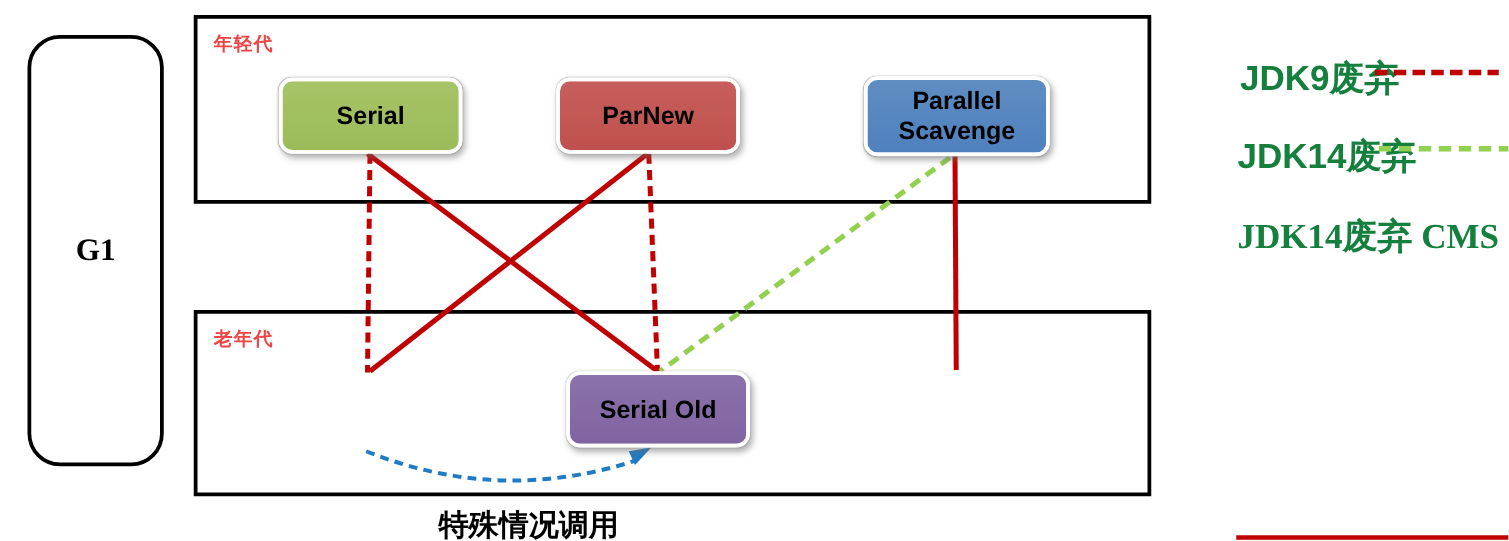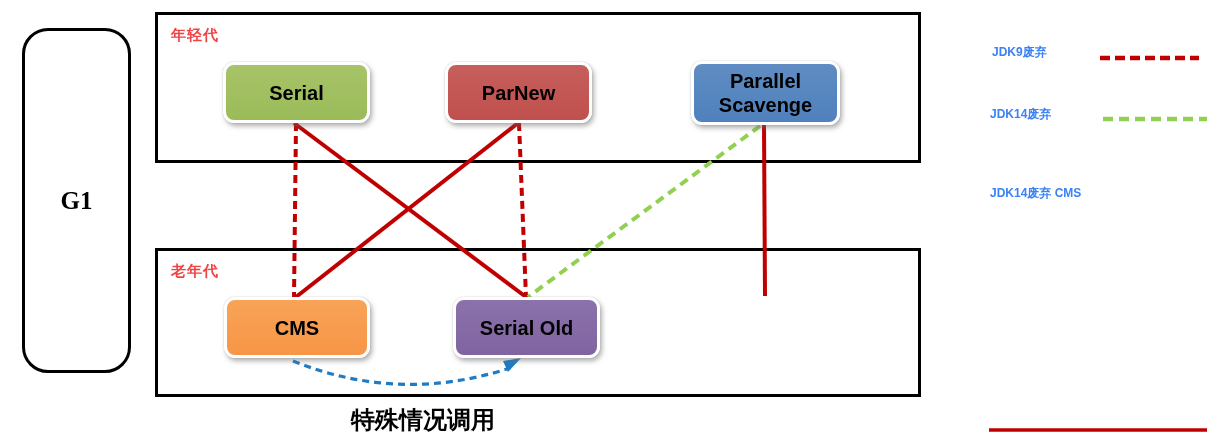--- a/index.html
+++ b/index.html
@@ -73,28 +73,28 @@
   svg.wires {
     position: absolute;
     left: 0; top: 0;
     width: 1207px; height: 433px;
     z-index: 2;
     pointer-events: none;
   }
   
   .legend-label {
     position: absolute;
-    font-size: 12px;
+    font-size: 28px;
     font-weight: bold;
-    color: #3b82f6;
+    color: #15803d;
     white-space: nowrap;
   }
   .ll-1 { left: 992px; top: 44px; }
   .ll-2 { left: 990px; top: 106px; text-align: center; }
-  .ll-3 { left: 990px; top: 185px; }
+  .ll-3 { left: 990px; top: 170px; font-family: Liberation Serif, serif; }
   .special-note {
     position: absolute;
     left: 347px; top: 404px;
     width: 152px;
     text-align: center;
     font-size: 24px;
     font-weight: bold;
     color: #000000;
     white-space: nowrap;
   }
@@ -141,23 +141,20 @@
   <div class="collector c-serial">
     <span>Serial</span>
   </div>
   <div class="collector c-ps">
     <span>Parallel Scavenge</span>
   </div>
   <div class="collector c-parnew">
     <span>ParNew</span>
   </div>
 
-  <div class="collector c-cms">
-    <span>CMS</span>
-  </div>
   <div class="collector c-serial-old">
     <span>Serial Old</span>
   </div>
 
   <div class="legend-label ll-1">JDK9废弃</div>
   <div class="legend-label ll-2">JDK14废弃</div>
   <div class="legend-label ll-3">JDK14废弃 CMS</div>
 
   <div class="special-note">特殊情况调用</div>
 

